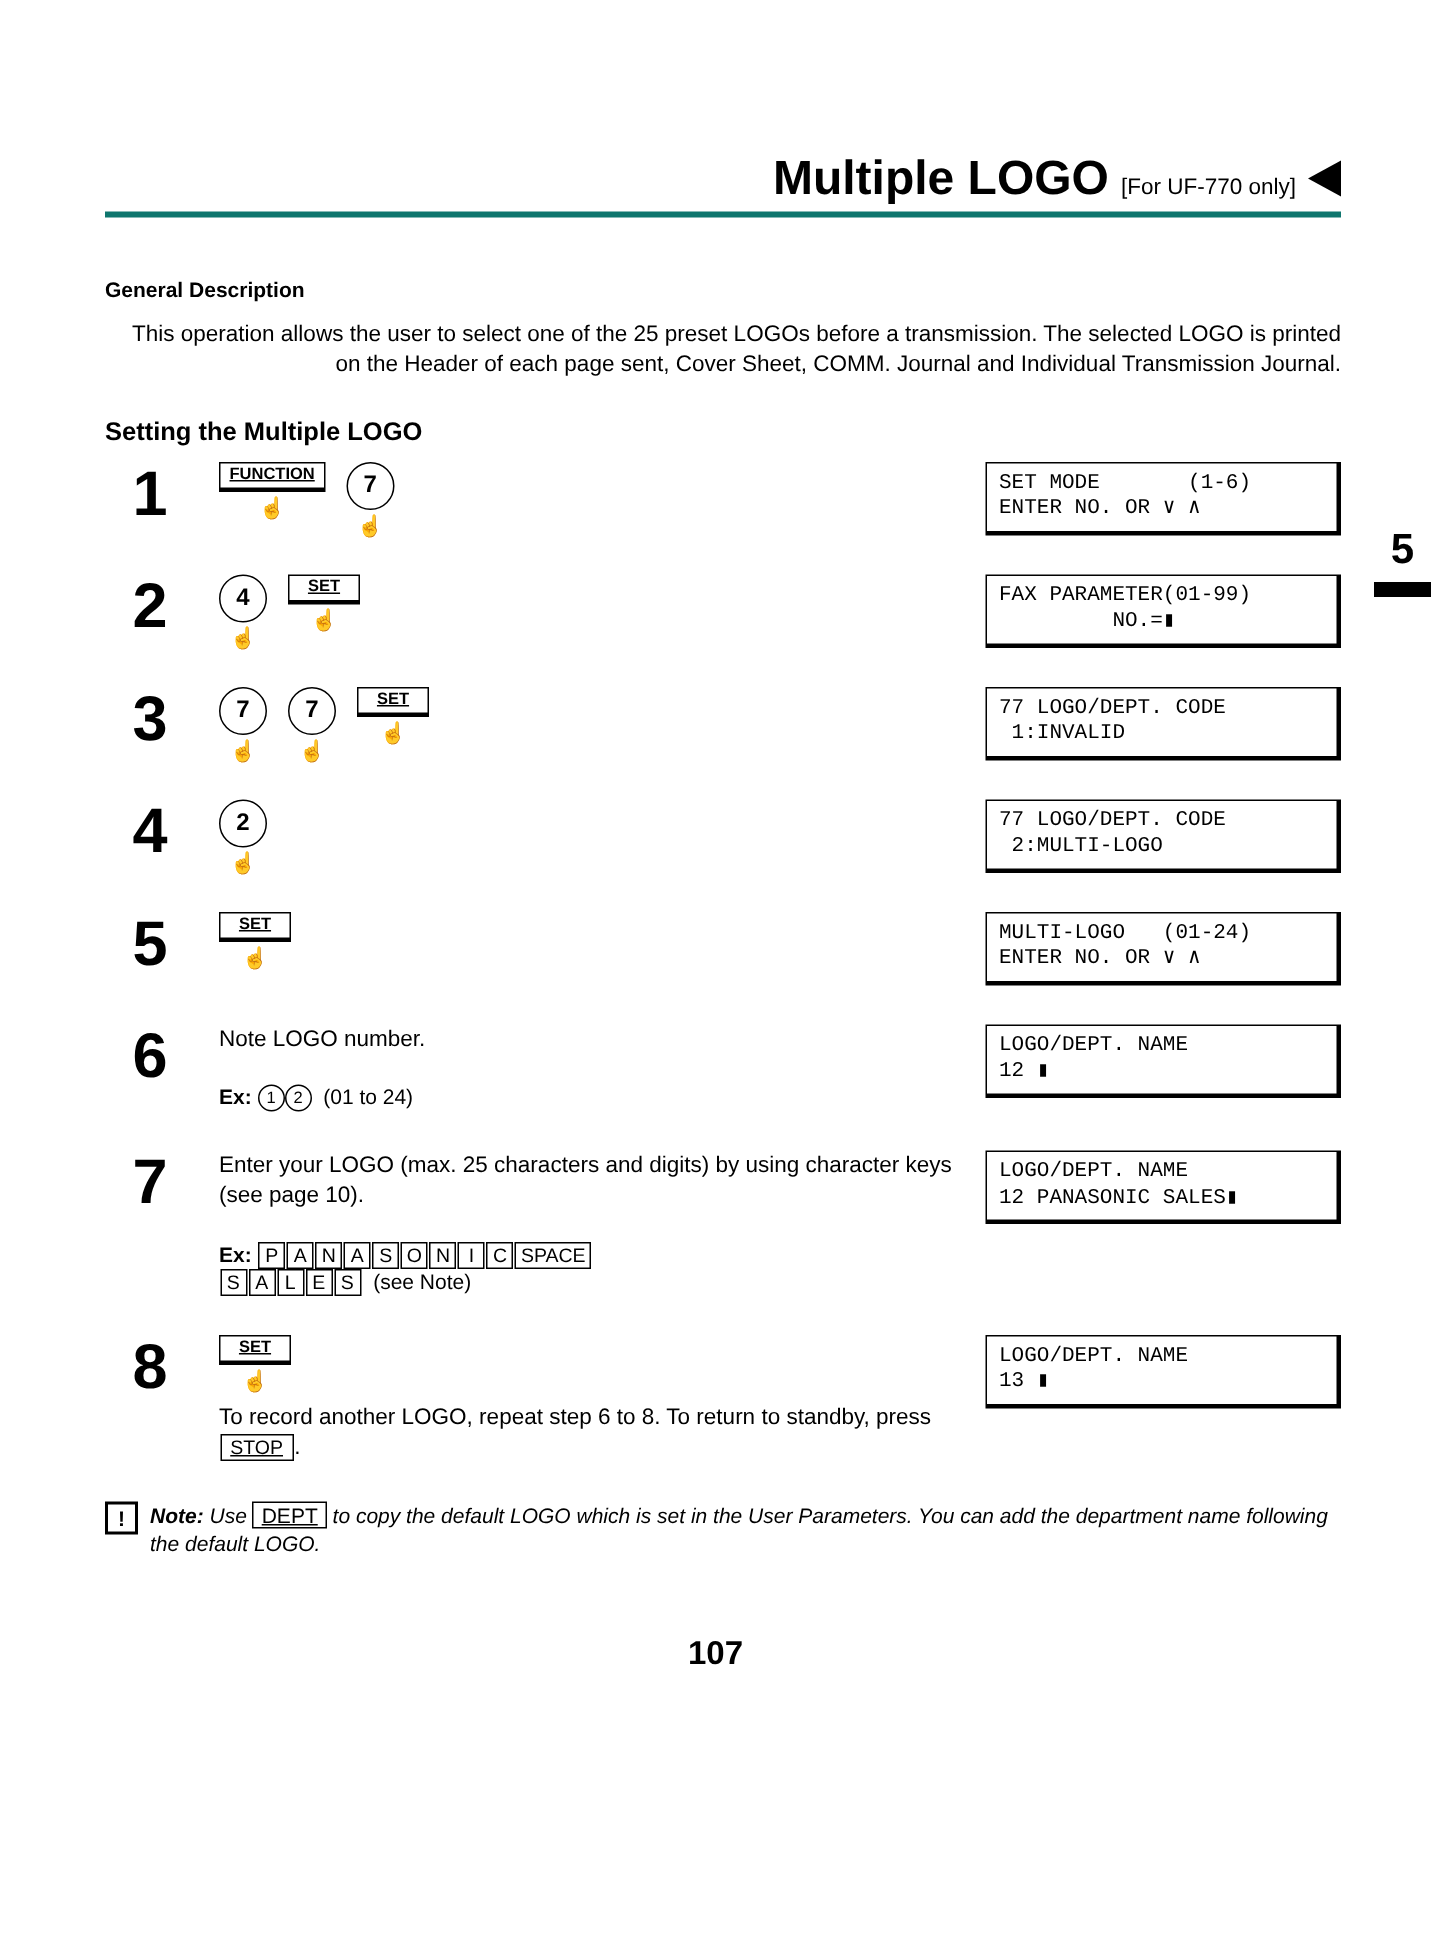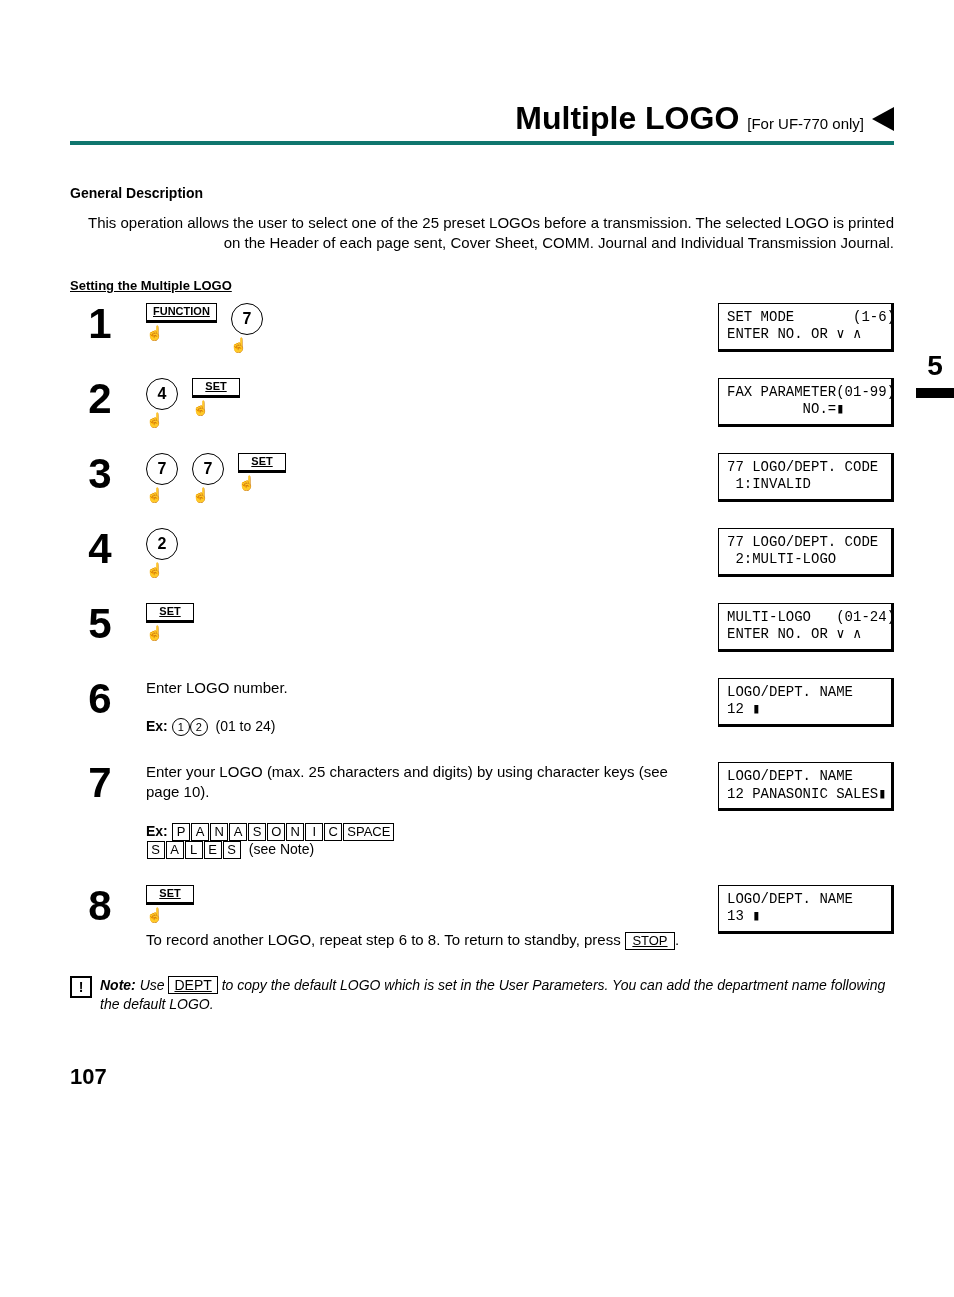--- a/index.html
+++ b/index.html
@@ -47,24 +47,23 @@
     font-weight: bold;
     margin-top: 40px;
   }
   .paragraph {
     font-size: 15px;
     margin-top: 12px;
     line-height: 1.35;
     text-align: right;
   }
   .section-h2 {
-    font-size: 13px;
+    font-size: 17px;
     font-weight: bold;
     margin-top: 24px;
-    text-decoration: underline;
   }
   .steps {
     margin-top: 10px;
   }
   .step-row {
     display: flex;
     align-items: flex-start;
     margin-bottom: 26px;
     gap: 16px;
   }
@@ -82,36 +81,37 @@
     flex-direction: column;
     gap: 8px;
   }
   .step-left-icons {
     display: flex;
     align-items: flex-start;
     gap: 14px;
     flex-wrap: wrap;
   }
   .step-right {
-    width: 176px;
+    width: 237px;
     flex-shrink: 0;
   }
   .display-box {
     border: 1.5px solid #000;
     border-right: 3px solid #000;
     border-bottom: 3px solid #000;
     padding: 5px 8px;
     font-family: 'Courier New', monospace;
     font-size: 14px;
     line-height: 1.25;
     white-space: pre;
   }
   .key-btn {
     display: inline-flex;
     flex-direction: column;
+    align-items: center;
   }
   .key-rect {
     border: 1.5px solid #000;
     border-bottom: 3px solid #000;
     padding: 0 6px;
     font-size: 11px;
     font-weight: bold;
     min-width: 34px;
     height: 16px;
     text-align: center;
@@ -185,21 +185,21 @@
     font-style: italic;
     line-height: 1.35;
   }
   .note-key {
     border: 1.2px solid #000;
     padding: 0 5px;
     text-decoration: underline;
     font-style: normal;
   }
   .page-num {
-    text-align: left;
+    text-align: center;
     font-size: 22px;
     font-weight: bold;
     margin-top: 50px;
     padding-right: 10px;
   }
   .tab5 {
     position: absolute;
     right: 0;
     top: 350px;
     text-align: center;
@@ -330,21 +330,21 @@
       </div>
       <div class="step-right">
         <div class="display-box">MULTI-LOGO   (01-24)
 ENTER NO. OR ∨ ∧</div>
       </div>
     </div>
 
     <div class="step-row">
       <div class="step-num">6</div>
       <div class="step-left">
-        <div class="instr">Enter LOGO number.</div>
+        <div class="instr">Note LOGO number.</div>
         <div class="ex-line">
           <b>Ex:</b>
           <span class="circ-sm">1</span><span class="circ-sm">2</span>
           &nbsp;<span>(01 to 24)</span>
         </div>
       </div>
       <div class="step-right">
         <div class="display-box">LOGO/DEPT. NAME
 12 ▮</div>
       </div>

